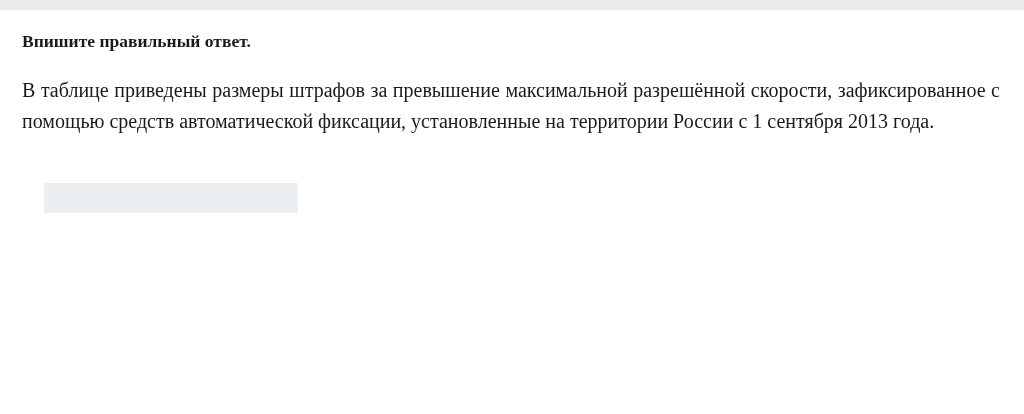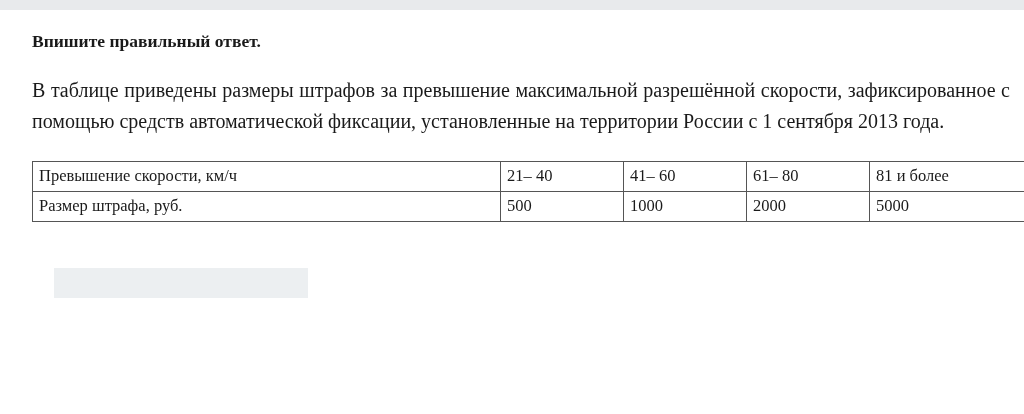--- a/index.html
+++ b/index.html
@@ -13,21 +13,21 @@
     font-family: "Liberation Serif", serif;
     color: #1a1a1a;
     overflow: hidden;
   }
   .top-strip {
     width: 100%;
     height: 10px;
     background: #e8eaec;
   }
   .page {
-    padding: 0 32px;
+    padding: 0 22px;
     box-sizing: border-box;
   }
   .task-title {
     font-size: 17.5px;
     font-weight: bold;
     margin-top: 20px;
     margin-bottom: 0;
     line-height: 1.3;
   }
   .intro {
@@ -87,37 +87,17 @@
 <body>
 
 <div class="top-strip"></div>
 
 <div class="page">
 
   <div class="task-title">Впишите правильный ответ.</div>
 
   <div class="intro">В таблице приведены размеры штрафов за превышение максимальной разрешённой скорости, зафиксированное с помощью средств автоматической фиксации, установленные на территории России с 1 сентября 2013 года.</div>
 
-  <div class="table-wrap">
-    <table class="fines">
-      <tbody>
-        <tr>
-          <td class="label-cell">Превышение скорости, км/ч</td>
-          <td class="range-cell">21– 40</td>
-          <td class="range-cell">41– 60</td>
-          <td class="range-cell">61– 80</td>
-          <td class="range-cell-last">81 и более</td>
-        </tr>
-        <tr>
-          <td class="label-cell">Размер штрафа, руб.</td>
-          <td class="range-cell">500</td>
-          <td class="range-cell">1000</td>
-          <td class="range-cell">2000</td>
-          <td class="range-cell-last">5000</td>
-        </tr>
-      </tbody>
-    </table>
-  </div>
 
 
   <input class="answer-box" type="text" value="" style="">
 
 </div>
 
 </body></html>

